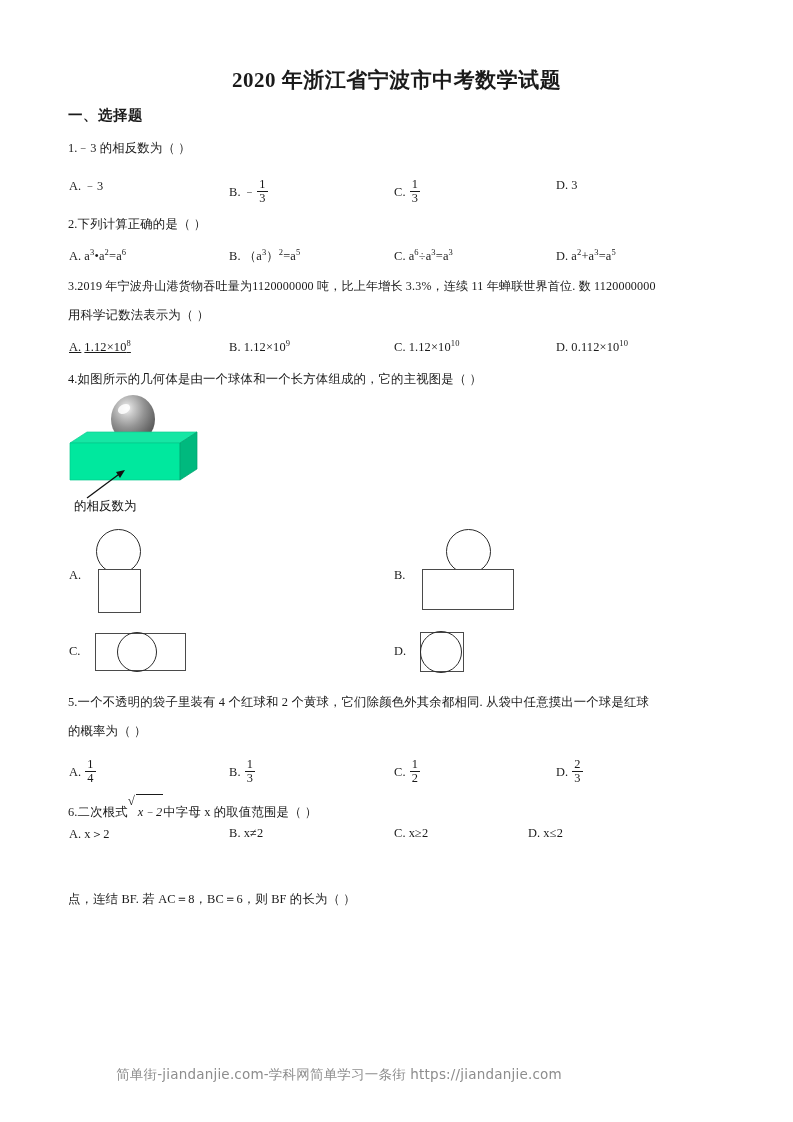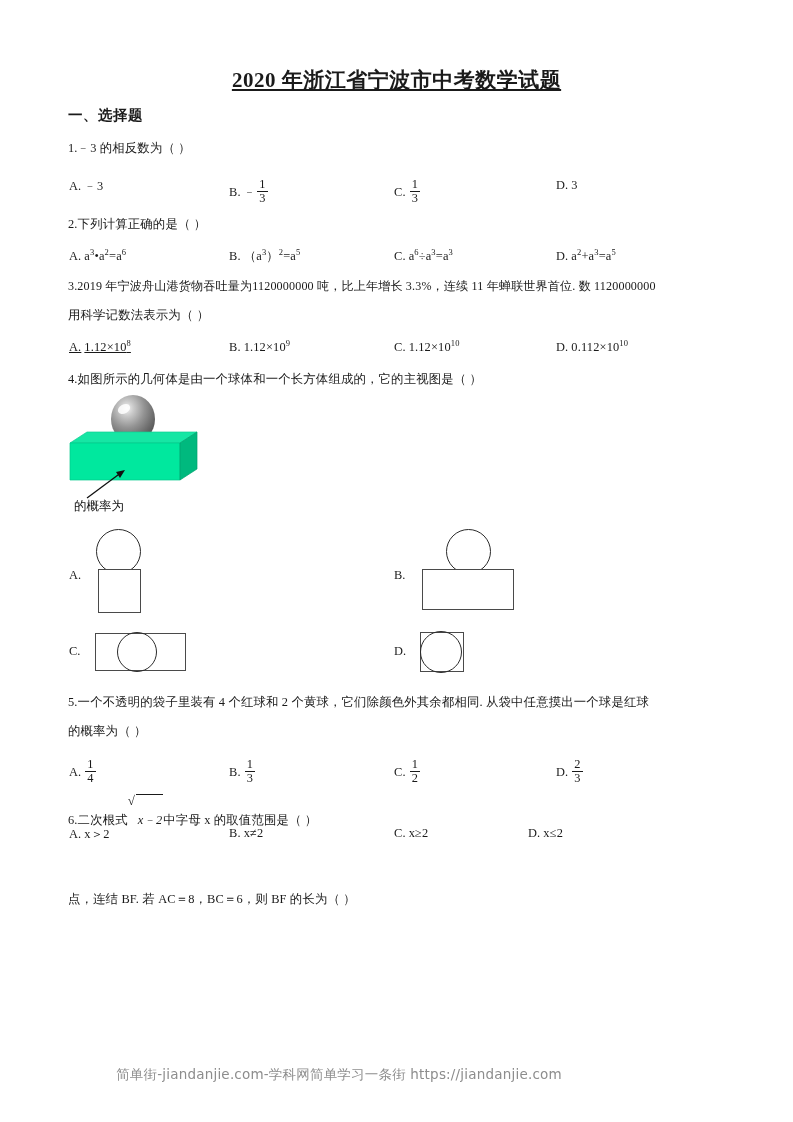--- a/index.html
+++ b/index.html
@@ -25,21 +25,20 @@
   
   .doc-title {
     position: absolute;
     left: 0; top: 66px;
     width: 793px;
     text-align: center;
     font-size: 21px;
     font-weight: bold;
     letter-spacing: 0.5px;
     font-family: "Liberation Serif", "DejaVu Serif", serif;
-    text-decoration: underline;
   }
 
   
   .section-heading {
     position: absolute;
     left: 68px; top: 106px;
     font-size: 14.5px;
     font-weight: bold;
     letter-spacing: 0.5px;
   }
@@ -70,21 +69,21 @@
     font-size: 12.4px;
     margin: 0 1px;
   }
   .frac .num { display: block; padding: 0 2px; }
   .frac .den { display: block; border-top: 1px solid #1a1a1a; padding: 0 2px; }
 
   .radical {
     display: inline-block;
     position: relative;
     padding-left: 9px;
-    padding-top: 18px;
+    padding-top: 10px;
     font-style: italic;
     white-space: nowrap;
   }
   .radical::before {
     content: "\221A";
     position: absolute;
     left: 0; top: -1px;
     font-size: 13px;
     font-style: normal;
   }
@@ -212,21 +211,21 @@
 
       <polygon points="8,55 118,55 118,92 8,92" fill="#00e89e" stroke="#00c98a" stroke-width="0.7"></polygon>
 
       <polygon points="118,55 135,44 135,81 118,92" fill="#00b97e" stroke="#00a26e" stroke-width="0.7"></polygon>
 
       <g stroke="#111111" stroke-width="1.3" fill="none">
         <line x1="25" y1="110" x2="60" y2="84"></line>
       </g>
       <polygon points="63,82 54,84 58,90" fill="#111111"></polygon>
     </svg>
-    <div style="position:absolute; left:12px; top:110px; font-size:12.5px; font-family:'DejaVu Sans','Liberation Sans',sans-serif; color:#111;">的概率为</div>
+    <div style="position:absolute; left:12px; top:110px; font-size:12.5px; font-family:'DejaVu Sans','Liberation Sans',sans-serif; color:#111;">的相反数为</div>
   </div>
 
   <div class="optfig" style="left:69px; top:528px; width:160px; height:90px;">
     <span class="optfig-letter" style="left:0px; top:40px;">A.</span>
     <div class="shape-circle" style="left:27px; top:1px; width:45px; height:45px;"></div>
     <div class="shape-rect" style="left:29px; top:41px; width:43px; height:44px;"></div>
   </div>
 
   <div class="optfig" style="left:394px; top:528px; width:200px; height:90px;">
     <span class="optfig-letter" style="left:0px; top:40px;">B.</span>

